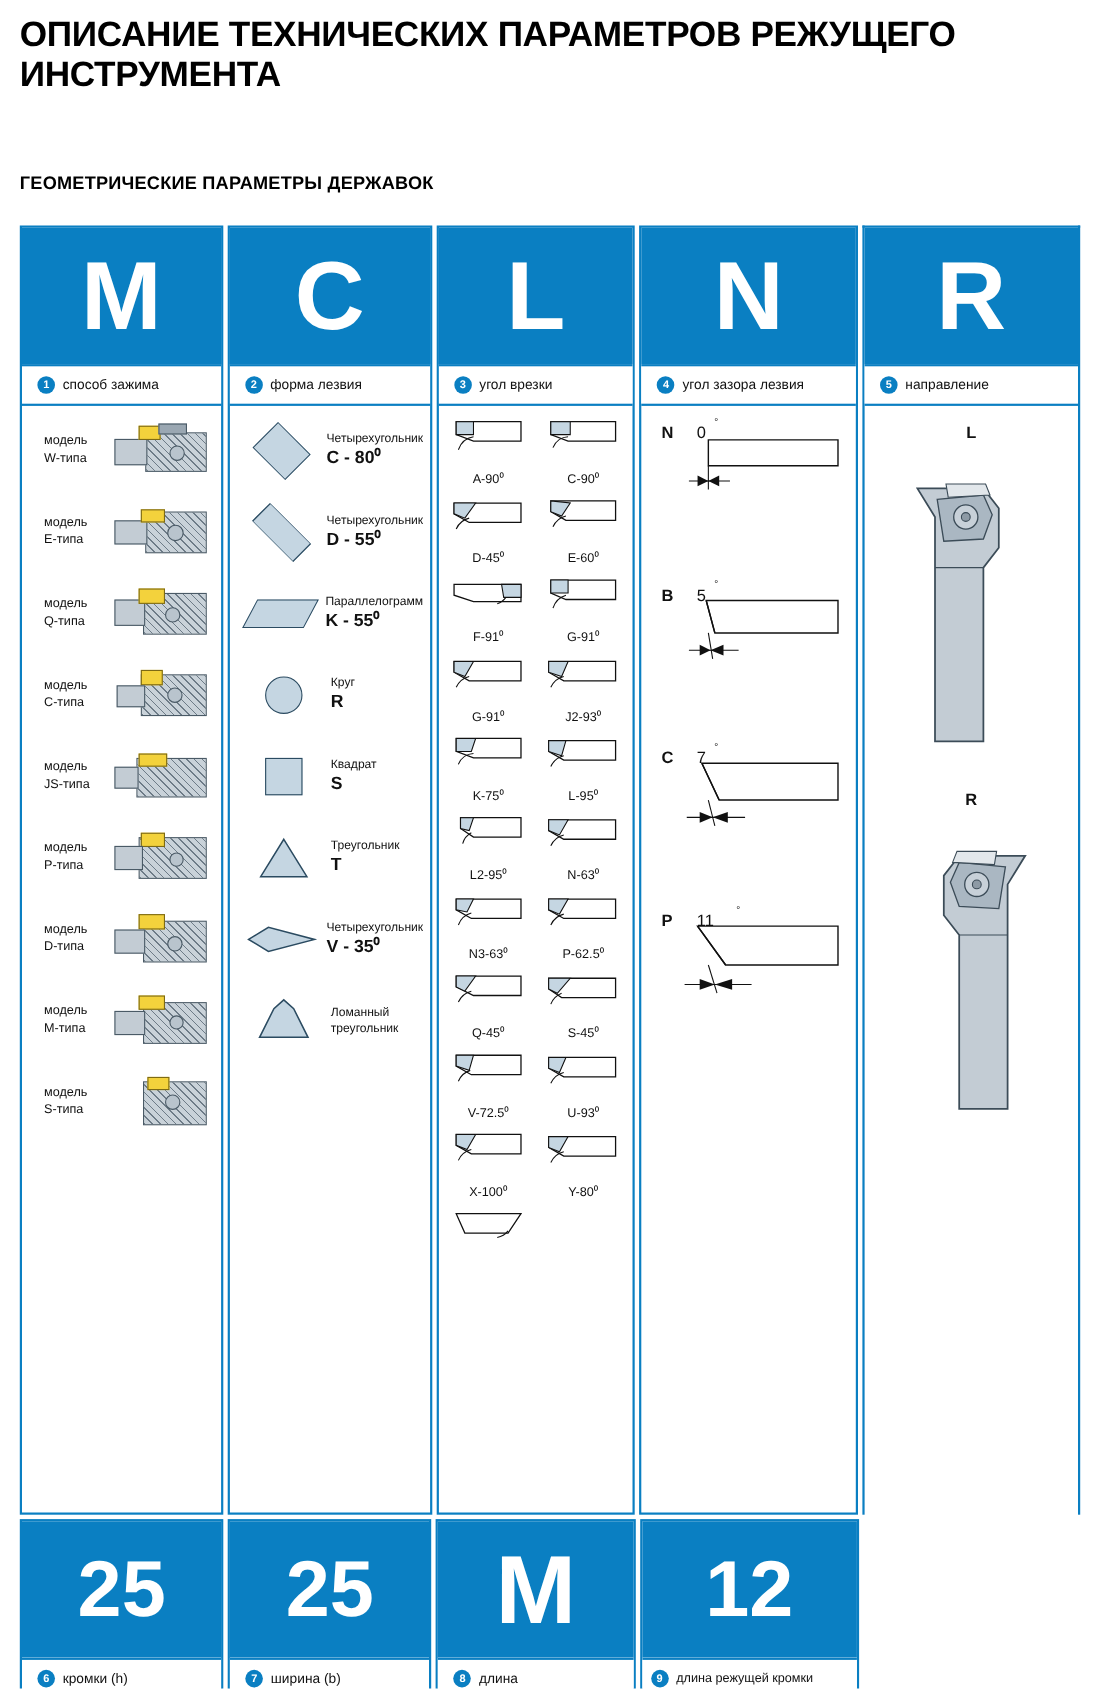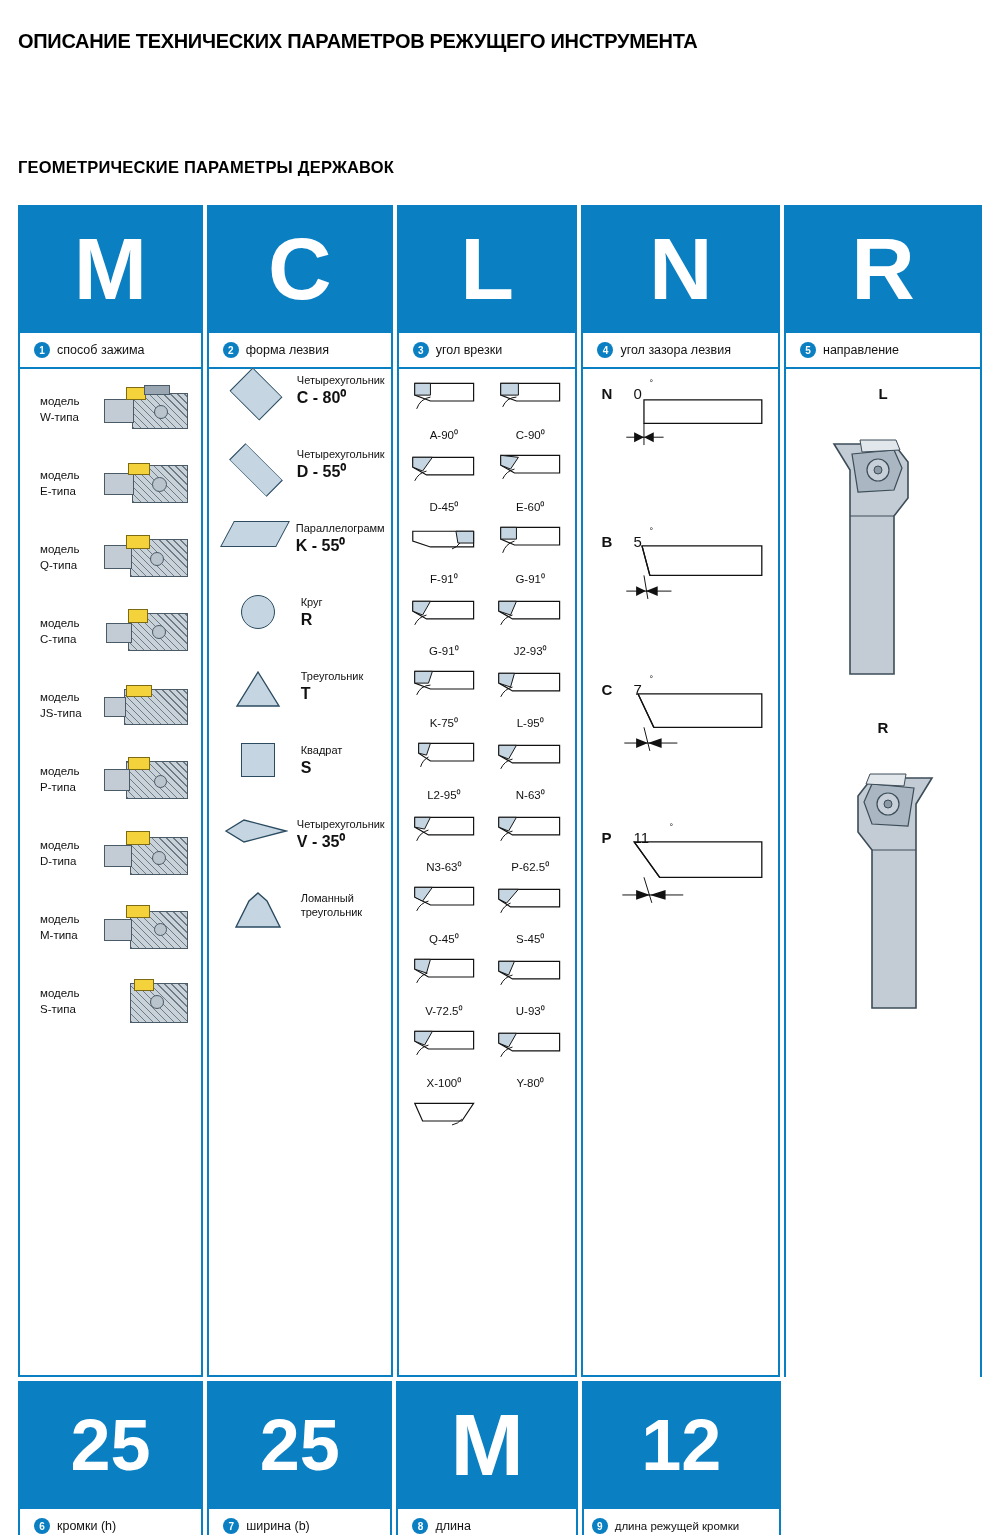--- a/index.html
+++ b/index.html
@@ -9,22 +9,22 @@
     background: #ffffff;
     font-family: "Liberation Sans", sans-serif;
     color: #111;
     position: relative;
     overflow: hidden;
   }
   .page { position: relative; width:1000px; height:1535px; }
 
   
   .title {
-    position:absolute; left:18px; top:30px; width:965px;
-    font-size:20px; font-weight:bold; line-height:1.12;
+    position:absolute; left:18px; top:14px; width:965px;
+    font-size:32px; font-weight:bold; line-height:1.12;
     letter-spacing:-0.3px;
     color:#000;
   }
   .subtitle {
     position:absolute; left:18px; top:158px;
     font-size:16.5px; font-weight:bold; color:#000;
     letter-spacing:0.2px;
   }
 
   
@@ -70,21 +70,21 @@
   .hatch {
     position:absolute;
     background:
       repeating-linear-gradient(45deg, #6d7b87 0 1px, transparent 1px 5px),
       linear-gradient(#c9d2d9,#c9d2d9);
     border:1px solid #4a5a66;
   }
   .circ { position:absolute; border:1px solid #4a5a66; border-radius:50%; background:#b9c4cd; }
 
   
-  .shaperow { display:flex; align-items:flex-start; height:74px; }
+  .shaperow { display:flex; align-items:center; height:74px; }
   .shapebox { width:86px; display:flex; align-items:center; justify-content:center; }
   .shapetxt { font-size:11px; line-height:1.3; }
   .shapetxt b { font-size:16px; display:block; margin-top:1px;}
   .sh {
     background:#c5d6e2; border:1.4px solid #2b4b61;
   }
 
   
   .angles { display:flex; flex-wrap:wrap; }
   .acell { width:50%; height:72px; position:relative; }
@@ -269,37 +269,37 @@
               <div class="sh" style="width:34px;height:34px;border-radius:50%;"></div>
             </div>
             <div class="shapetxt">
               <span>Круг</span>
               <b>R</b>
             </div>
           </div>
 
           <div class="shaperow">
             <div class="shapebox">
+              <div class="sh" style="width:34px;height:34px;"></div>
+            </div>
+            <div class="shapetxt">
+              <span>Квадрат</span>
+              <b>S</b>
+            </div>
+          </div>
+
+          <div class="shaperow">
+            <div class="shapebox">
               <svg width="46" height="40" viewBox="0 0 46 40">
                 <polygon points="23,3 44,37 2,37" fill="#c5d6e2" stroke="#2b4b61" stroke-width="1.4"></polygon>
               </svg>
             </div>
             <div class="shapetxt">
               <span>Треугольник</span>
               <b>T</b>
-            </div>
-          </div>
-
-          <div class="shaperow">
-            <div class="shapebox">
-              <div class="sh" style="width:34px;height:34px;"></div>
-            </div>
-            <div class="shapetxt">
-              <span>Квадрат</span>
-              <b>S</b>
             </div>
           </div>
 
           <div class="shaperow">
             <div class="shapebox">
               <svg width="64" height="28" viewBox="0 0 64 28">
                 <polygon points="2,14 20,3 62,14 20,25" fill="#c5d6e2" stroke="#2b4b61" stroke-width="1.4"></polygon>
               </svg>
             </div>
             <div class="shapetxt">

